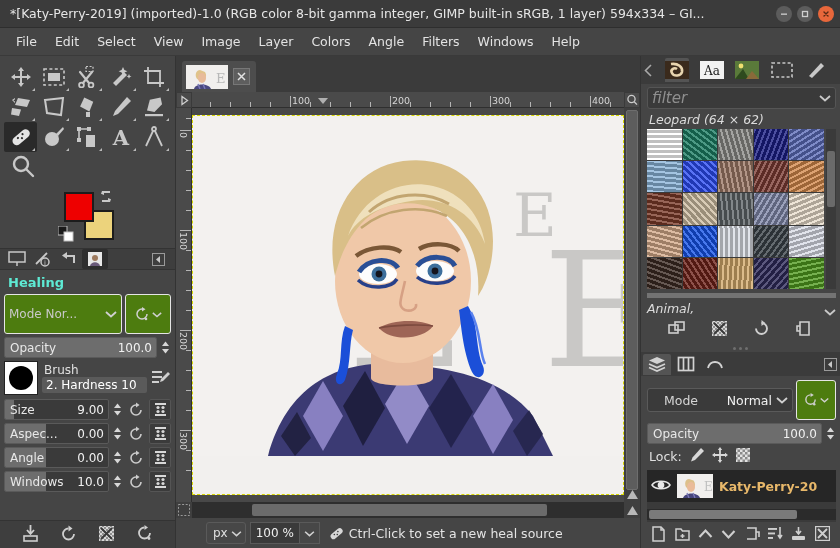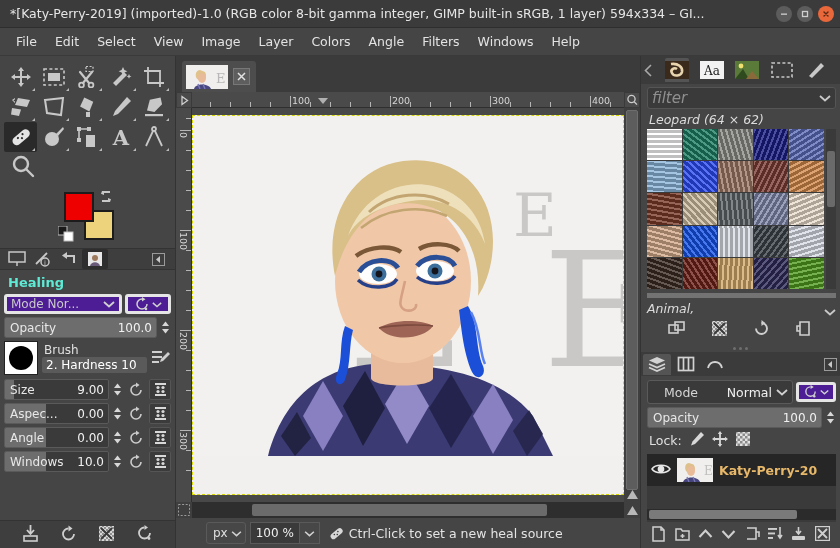--- a/index.html
+++ b/index.html
@@ -64,22 +64,22 @@
   .dockbar { height:22px; background:#3e3e3e; display:flex; align-items:center;
              padding:0 4px; border-top:1px solid #333; border-bottom:1px solid #333; }
   .dtab { width:26px; height:20px; display:flex; align-items:center; justify-content:center;
           border-radius:2px; }
   .dtab.active { background:#2e2e2e; }
   .dtab-spacer { flex:1; }
 
   .toolopts { flex:1; background:#454545; padding:3px 4px 0 4px; overflow:hidden; position:relative; }
   .to-title { font-size:13px; font-weight:bold; color:#5eead4; padding:2px 2px 4px 4px; }
   .row { display:flex; align-items:center; gap:3px; margin-bottom:3px; }
-  .combo { background:#4c1d95; border:3px solid #e5e5e5; border-radius:3px;
-           height:20px; display:flex; align-items:center; padding:0 4px;
+  .combo { background:#4d7c0f; border:1px solid #e5e5e5; border-radius:3px;
+           height:40px; display:flex; align-items:center; padding:0 4px;
            font-size:12px; color:#c9c9c9; }
   .combo .lbl { flex:1; white-space:nowrap; overflow:hidden; }
   .chev { margin-left:3px; }
   .slider {
     position:relative; height:21px; background:#3a3a3a; border:1px solid #5a5a5a;
     border-radius:2px; display:flex; align-items:center; overflow:hidden;
   }
   .slider .fill { position:absolute; left:0; top:0; bottom:0; background:#6d6d6d; }
   .slider .sl-name { position:relative; padding-left:5px; font-size:12px; color:#e8e8e8; z-index:2; }
   .slider .sl-val { position:relative; margin-left:auto; padding-right:4px; font-size:12px;

